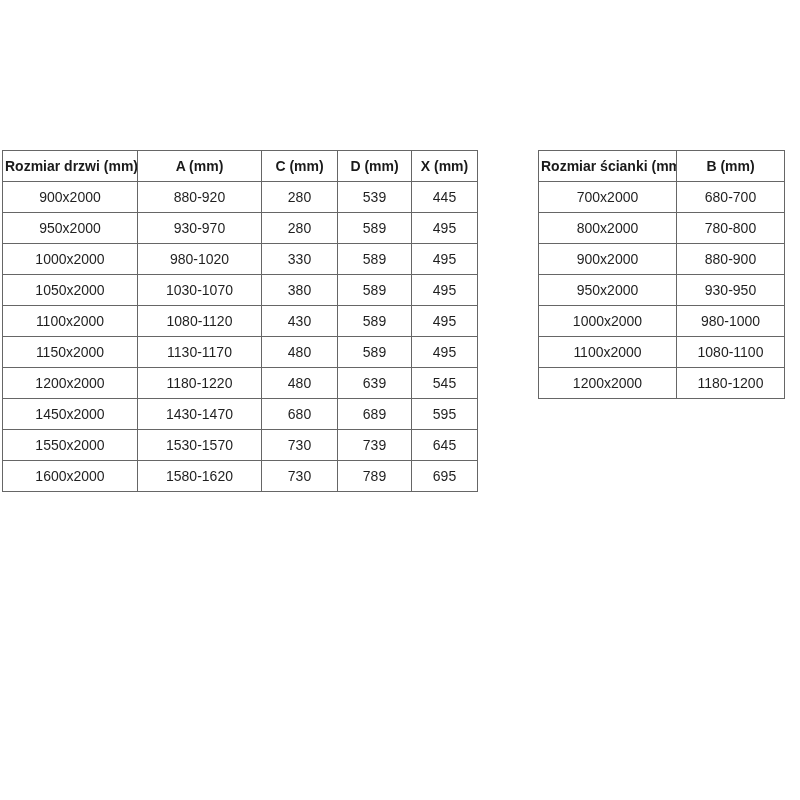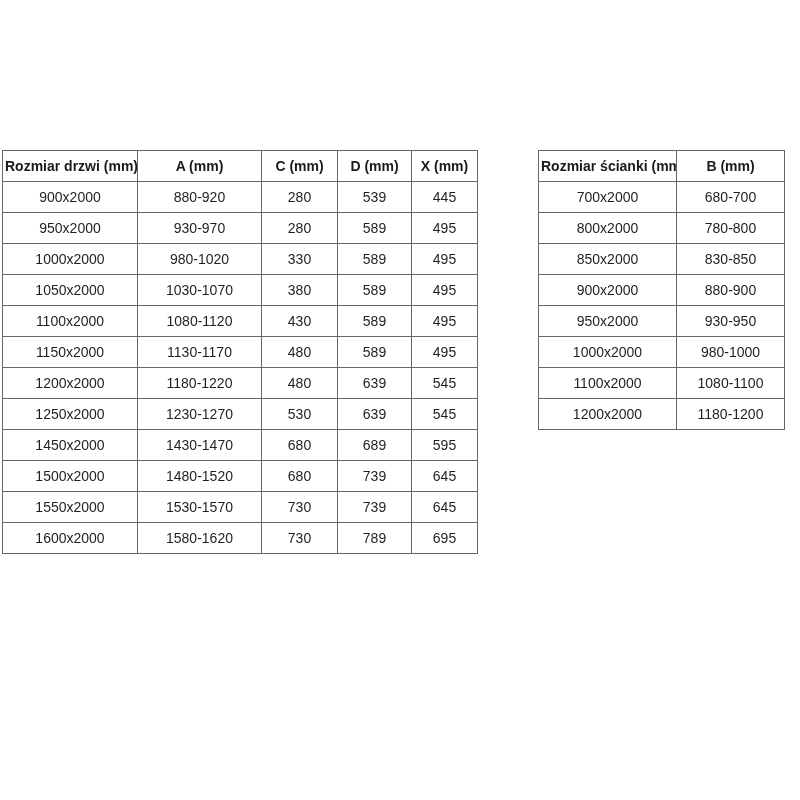--- a/index.html
+++ b/index.html
@@ -122,41 +122,27 @@
           <td>495</td>
         </tr>
         <tr>
           <td>1200x2000</td>
           <td>1180-1220</td>
           <td>480</td>
           <td>639</td>
           <td>545</td>
         </tr>
         <tr>
-          <td>1250x2000</td>
-          <td>1230-1270</td>
-          <td>530</td>
-          <td>639</td>
-          <td>545</td>
-        </tr>
-        <tr>
           <td>1450x2000</td>
           <td>1430-1470</td>
           <td>680</td>
           <td>689</td>
           <td>595</td>
         </tr>
         <tr>
-          <td>1500x2000</td>
-          <td>1480-1520</td>
-          <td>680</td>
-          <td>739</td>
-          <td>645</td>
-        </tr>
-        <tr>
           <td>1550x2000</td>
           <td>1530-1570</td>
           <td>730</td>
           <td>739</td>
           <td>645</td>
         </tr>
         <tr>
           <td>1600x2000</td>
           <td>1580-1620</td>
           <td>730</td>
@@ -180,24 +166,20 @@
     <tbody>
         <tr>
           <td>700x2000</td>
           <td>680-700</td>
         </tr>
         <tr>
           <td>800x2000</td>
           <td>780-800</td>
         </tr>
         <tr>
-          <td>850x2000</td>
-          <td>830-850</td>
-        </tr>
-        <tr>
           <td>900x2000</td>
           <td>880-900</td>
         </tr>
         <tr>
           <td>950x2000</td>
           <td>930-950</td>
         </tr>
         <tr>
           <td>1000x2000</td>
           <td>980-1000</td>

